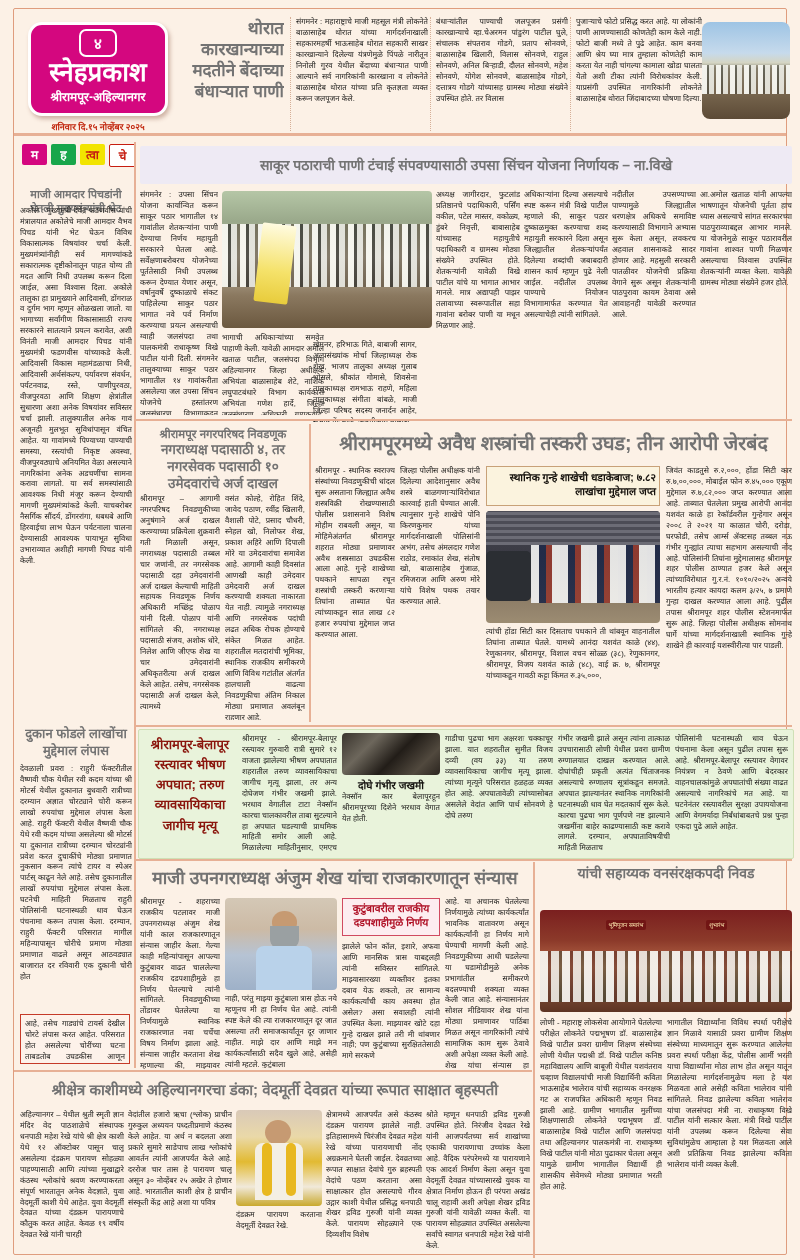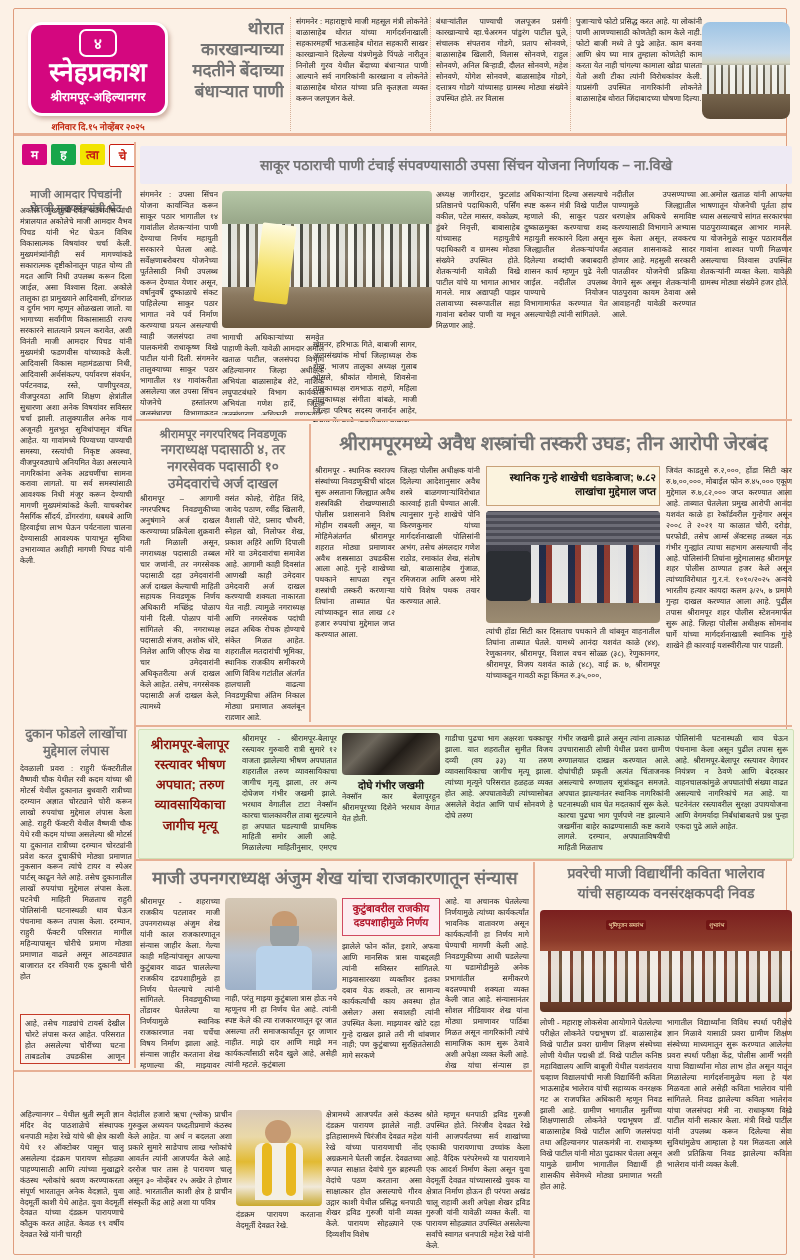--- a/index.html
+++ b/index.html
@@ -118,32 +118,32 @@
     <div class="abs" style="left:40%;top:30%;width:26%;height:26%;background:#9aa0a2;border-radius:0 0 45% 45%;"></div>
     <div class="abs" style="left:28%;top:52%;width:50%;height:48%;background:#b9d2ea;border-radius:8px 8px 0 0;"></div>
   </div>
   <div class="abs t" style="left:225px;top:994px;width:112px;height:74px;">नाही, परंतु माझ्या कुटुंबाला त्रास होऊ नये म्हणूनच मी हा निर्णय घेत आहे. त्यांनी स्पष्ट केले की त्या राजकारणातून दूर जात असल्या तरी समाजकार्यांतून दूर जाणार नाहीत. माझे दार आणि माझे मन कार्यकर्त्यांसाठी सदैव खुले आहे, असेही त्यांनी म्हटले. कुटुंबाला</div>
   <div class="abs pinkbox" style="left:342px;top:898px;width:98px;height:38px;">कुटुंबावरील राजकीय दडपशाहीमुळे निर्णय</div>
   <div class="abs t" style="left:342px;top:942px;width:98px;height:126px;">झालेले फोन कॉल, इशारे, अफवा आणि मानसिक त्रास याबद्दलही त्यांनी सविस्तर सांगितले. माझ्यासारख्या व्यक्तीवर इतका दबाव येऊ शकतो, तर सामान्य कार्यकर्त्यांची काय अवस्था होत असेल? असा सवालही त्यांनी उपस्थित केला. माझ्यावर खोटे दहा गुन्हे दाखल झाले तरी मी थांबणार नाही; पण कुटुंबाच्या सुरक्षिततेसाठी मागे सरकणे</div>
   <div class="abs t" style="left:445px;top:897px;width:84px;height:172px;">आहे. या अचानक घेतलेल्या निर्णयामुळे त्यांच्या कार्यकर्त्यांत भावनिक वातावरण असून कार्यकर्त्यांनी हा निर्णय मागे घेण्याची मागणी केली आहे. निवडणुकीच्या आधी घडलेल्या या घडामोडीमुळे अनेक प्रभागांतील समीकरणे बदलण्याची शक्यता व्यक्त केली जात आहे. संन्यासानंतर सोशल मीडियावर शेख यांना मोठ्या प्रमाणावर पाठिंबा मिळत असून नागरिकांनी त्यांचे सामाजिक काम सुरू ठेवावे अशी अपेक्षा व्यक्त केली आहे. शेख यांचा संन्यास हा शहरातील वाढत्या राजकीय दडपशाहीचा</div>
   <div class="abs rule" style="left:533px;top:862px;width:2px;height:396px;"></div>
 
   <div class="abs hd center" style="left:540px;top:864px;width:252px;font-size:14px;line-height:1.4;">
-    <div>प्रवरेची माजी विद्यार्थींनी कविता भालेराव</div>
     <div>यांची सहाय्यक वनसंरक्षकपदी निवड</div>
   </div>
   <div class="abs photo" style="left:540px;top:910px;width:252px;height:102px;background:linear-gradient(180deg,#7a1f1f 0%,#8c3a2a 30%,#b96b4b 56%,#7c4b35 80%,#5d3423 100%);">
     <div class="banner-tag" style="left:26%;top:10%;">भूमिपूजन समारंभ</div>
     <div class="banner-tag" style="left:66%;top:10%;">शुभारंभ</div>
     <div class="abs" style="left:0;right:0;top:40%;height:50%;background:repeating-linear-gradient(90deg,rgba(248,248,244,.92) 0 8px,rgba(90,50,40,.55) 8px 11px,rgba(238,236,230,.9) 11px 19px,rgba(60,80,60,.5) 19px 22px);"></div>
   </div>
   <div class="abs t" style="left:540px;top:1018px;width:122px;height:238px;">लोणी - महाराष्ट्र लोकसेवा आयोगाने घेतलेल्या परीक्षेत लोकनेते पद्मभूषण डॉ. बाळासाहेब विखे पाटील प्रवरा ग्रामीण शिक्षण संस्थेच्या लोणी येथील पद्मश्री डॉ. विखे पाटील कनिष्ठ महाविद्यालय आणि बाबूजी येथील यशवंतराव चव्हाण विद्यालयांची माजी विद्यार्थिनी कविता भाऊसाहेब भालेराव यांची सहाय्यक वनरक्षक गट अ राजपत्रित अधिकारी म्हणून निवड झाली आहे. ग्रामीण भागातील मुलींच्या शिक्षणासाठी लोकनेते पद्मभूषण डॉ. बाळासाहेब विखे पाटील आणि जलसंपदा तथा अहिल्यानगर पालकमंत्री ना. राधाकृष्ण विखे पाटील यांनी मोठा पुढाकार घेतला असून यामुळे ग्रामीण भागातील विद्यार्थी ही शासकीय सेवेमध्ये मोठ्या प्रमाणात भरती होत आहे.</div>
   <div class="abs t" style="left:667px;top:1018px;width:125px;height:238px;">भागातील विद्यार्थ्यांना विविध स्पर्धा परीक्षेचे ज्ञान मिळावे यासाठी प्रवरा ग्रामीण शिक्षण संस्थेच्या माध्यमातून सुरू करण्यात आलेल्या प्रवरा स्पर्धा परीक्षा केंद्र, पोलीस आर्मी भरती याचा विद्यार्थ्यांना मोठा लाभ होत असून यातून मिळालेल्या मार्गदर्शनामुळेच मला हे यश मिळवता आले असेही कविता भालेराव यांनी सांगितले. निवड झालेल्या कविता भालेराव यांचा जलसंपदा मंत्री ना. राधाकृष्ण विखे पाटील यांनी सत्कार केला. मंत्री विखे पाटील यांनी उपलब्ध करून दिलेल्या सेवा सुविधांमुळेच आम्हाला हे यश मिळवता आले अशी प्रतिक्रिया निवड झालेल्या कविता भालेराव यांनी व्यक्त केली.</div>
   <div class="abs rule" style="left:14px;top:1070px;width:518px;height:2px;"></div>
 
+  <div class="abs hd center nowrap" style="left:20px;top:1076px;width:510px;height:28px;font-size:15px;line-height:28px;">श्रीक्षेत्र काशीमध्ये अहिल्यानगरचा डंका; वेदमूर्ती देवव्रत यांच्या रूपात साक्षात बृहस्पती</div>
   <div class="abs t" style="left:20px;top:1110px;width:104px;height:148px;">अहिल्यानगर – येथील श्रुती स्मृती ज्ञान मंदिर वेद पाठशाळेचे संस्थापक धनपाठी महेश रेखे यांचे श्री क्षेत्र काशी येथे १२ ऑक्टोबर पासून चालू असलेल्या दंडक्रम पारायण सोहळ्या पाहण्यासाठी आणि त्यांच्या मुखाद्वारे कंठस्थ श्लोकांचे श्रवण करण्याकरता संपूर्ण भारतातून अनेक वेदज्ञाते, युवा वेदमूर्ती काशी येथे आहेत. युवा वेदमूर्ती देवव्रत यांच्या दंडक्रम पारायणाचे कौतुक करत आहेत. केवळ १९ वर्षीय देवव्रत रेखे यांनी चारही</div>
   <div class="abs t" style="left:128px;top:1110px;width:104px;height:148px;">वेदांतील हजारो ऋचा (श्लोक) प्राचीन गुरुकुल अध्ययन पध्दतीप्रमाणे कंठस्थ केले आहेत. या अर्थ न बदलता अशा प्रकारे सुमारे साडेपाच लाख श्लोकांचे आवर्तन त्यांनी आजपर्यंत केले आहे. दररोज चार तास हे पारायण चालू असून ३० नोव्हेंबर २५ अखेर ते होणार आहे. भारतातील काशी क्षेत्र हे प्राचीन संस्कृती केंद्र आहे अशा या पवित्र</div>
   <div class="abs photo" style="left:236px;top:1110px;width:86px;height:96px;background:linear-gradient(180deg,#d9c9b8 0%,#ead9a8 28%,#e2ba32 54%,#f1e9da 80%,#c9a92e 100%);">
     <div class="abs" style="left:34%;top:10%;width:30%;height:26%;background:#c69a72;border-radius:50%;"></div>
     <div class="abs" style="left:22%;top:34%;width:56%;height:60%;background:#f4efe4;border-radius:8px 8px 0 0;"></div>
     <div class="abs" style="left:30%;top:34%;width:12%;height:56%;background:#e8b820;border-radius:6px;"></div>
     <div class="abs" style="left:58%;top:34%;width:12%;height:56%;background:#e8b820;border-radius:6px;"></div>
   </div>
   <div class="abs t" style="left:236px;top:1210px;width:86px;height:48px;">दंडक्रम पारायण करताना वेदमूर्ती देवव्रत रेखे.</div>
   <div class="abs t" style="left:326px;top:1110px;width:96px;height:148px;">क्षेत्रामध्ये आजपर्यंत असे कंठस्थ दंडक्रम पारायण झालेले नाही. इतिहासामध्ये चिरंजीव देवव्रत महेश रेखे यांच्या पारायणाची नोंद अग्रक्रमाने घेतली जाईल. देवव्रतच्या रूपात साक्षात देवांचे गुरु ब्रहस्पती वेदांचे पठण करताना असा साक्षात्कार होत असल्याचे गौरव उद्गार काशी येथील प्रसिद्ध धनपाठी शेखर द्रविड गुरुजी यांनी व्यक्त केले. पारायण सोहळ्याने एक दिव्यशीय विशेष</div>

